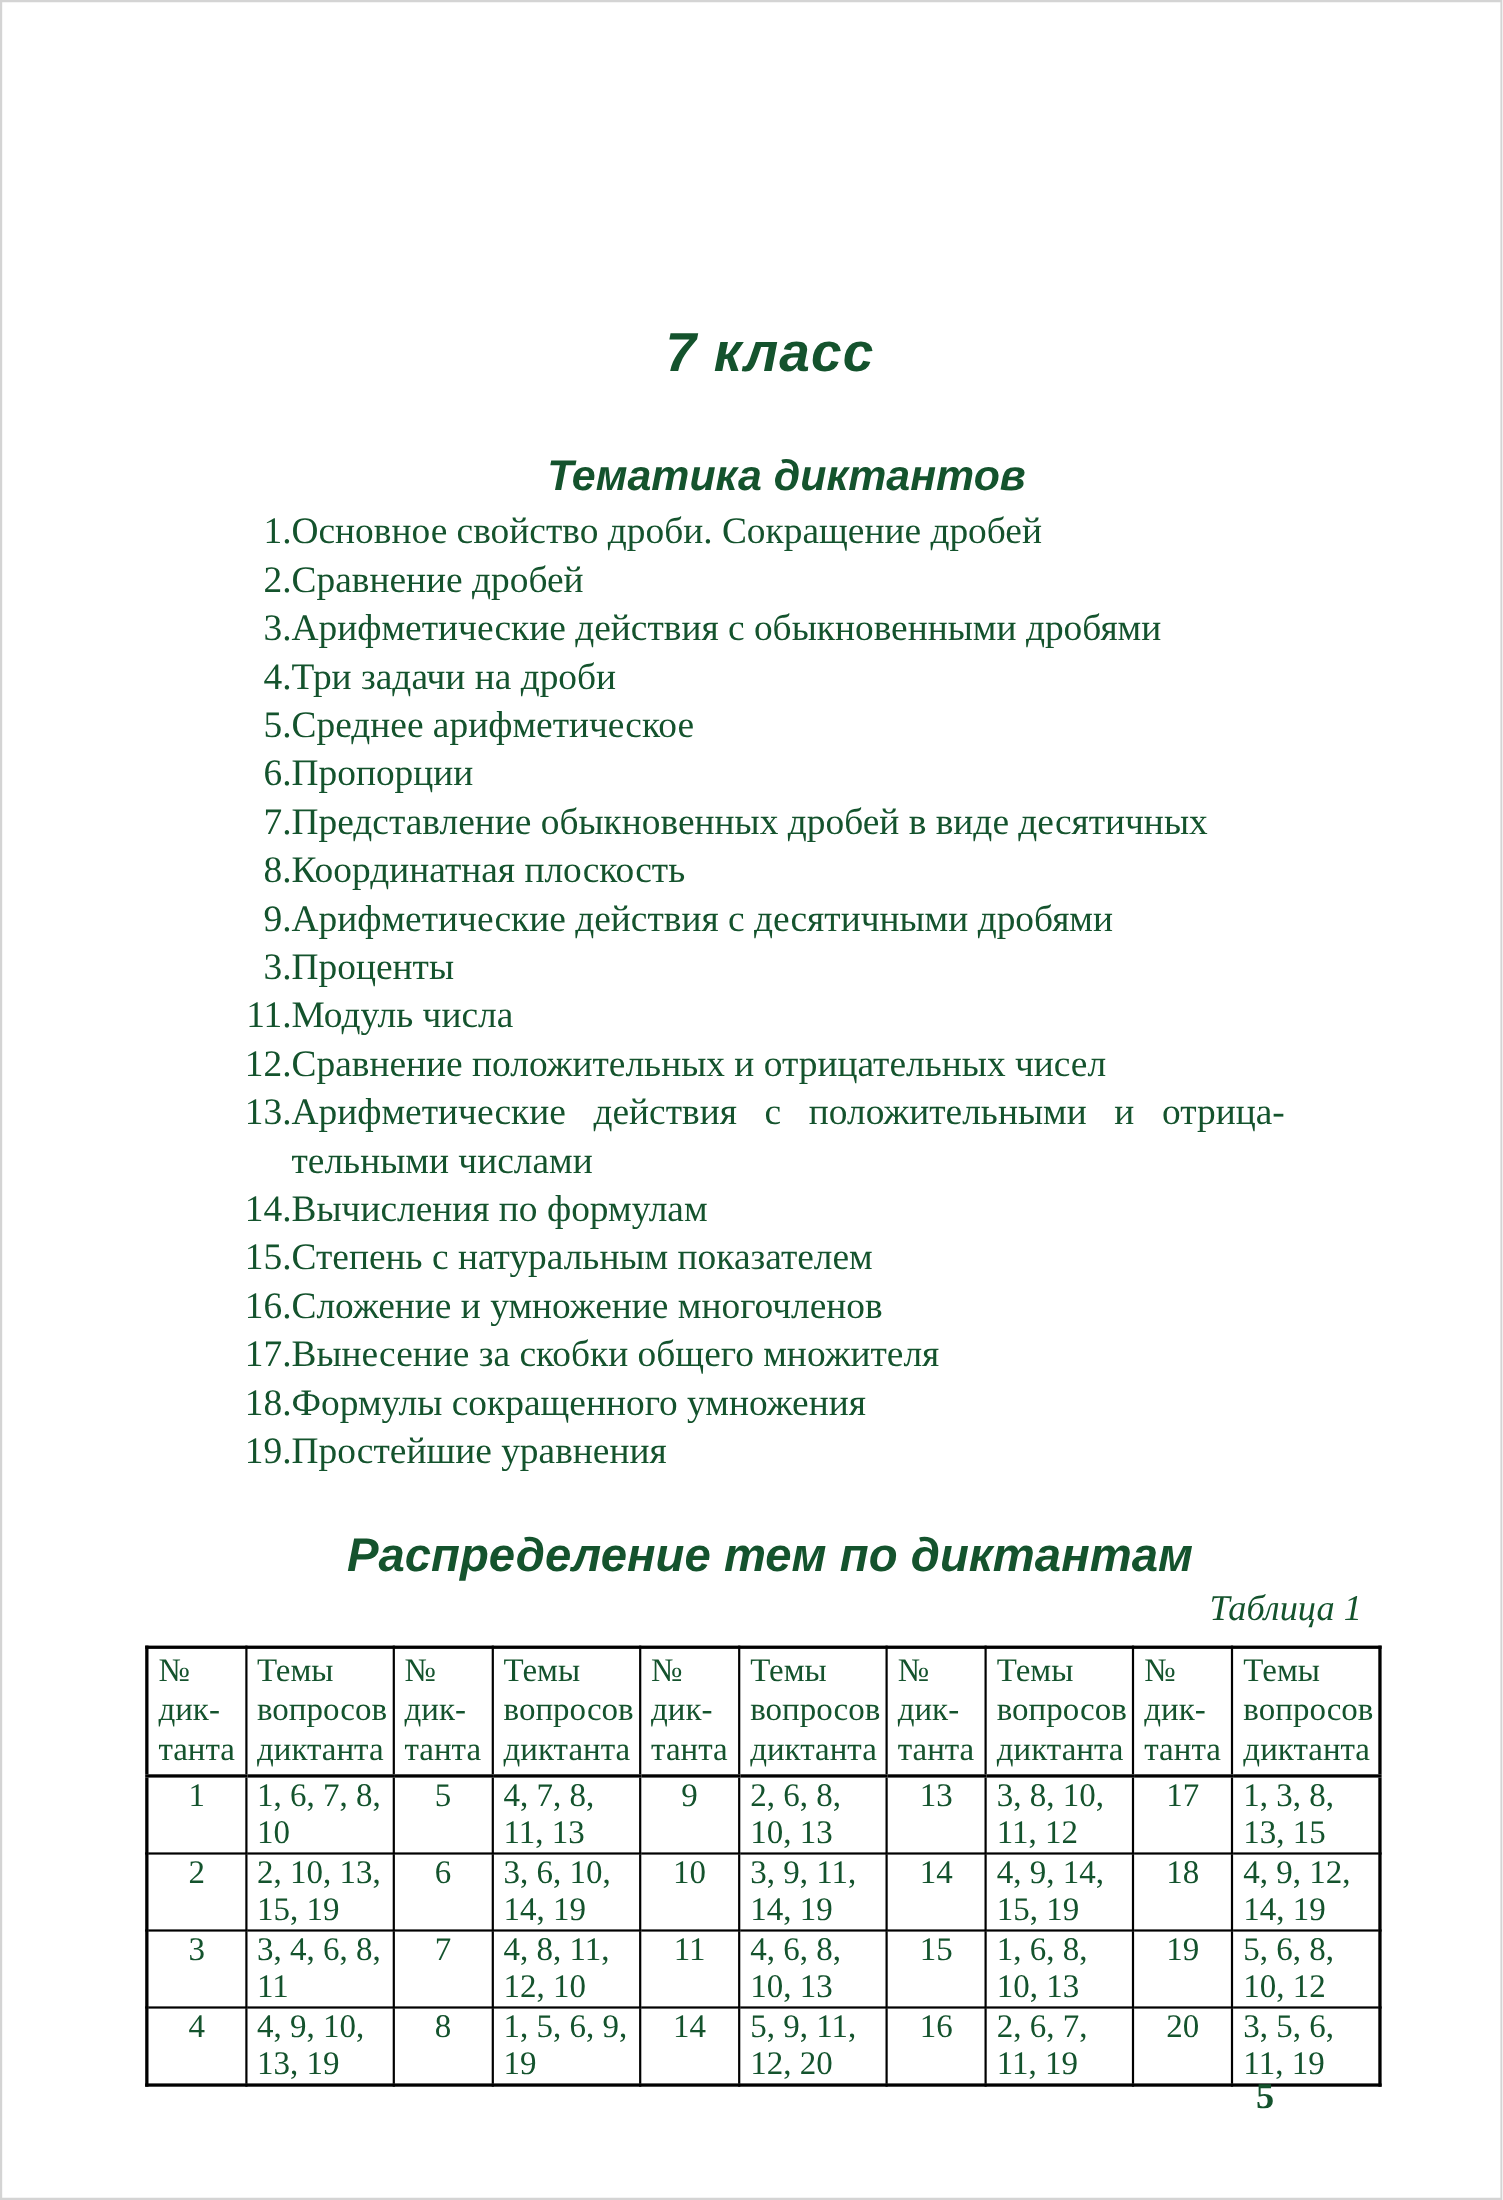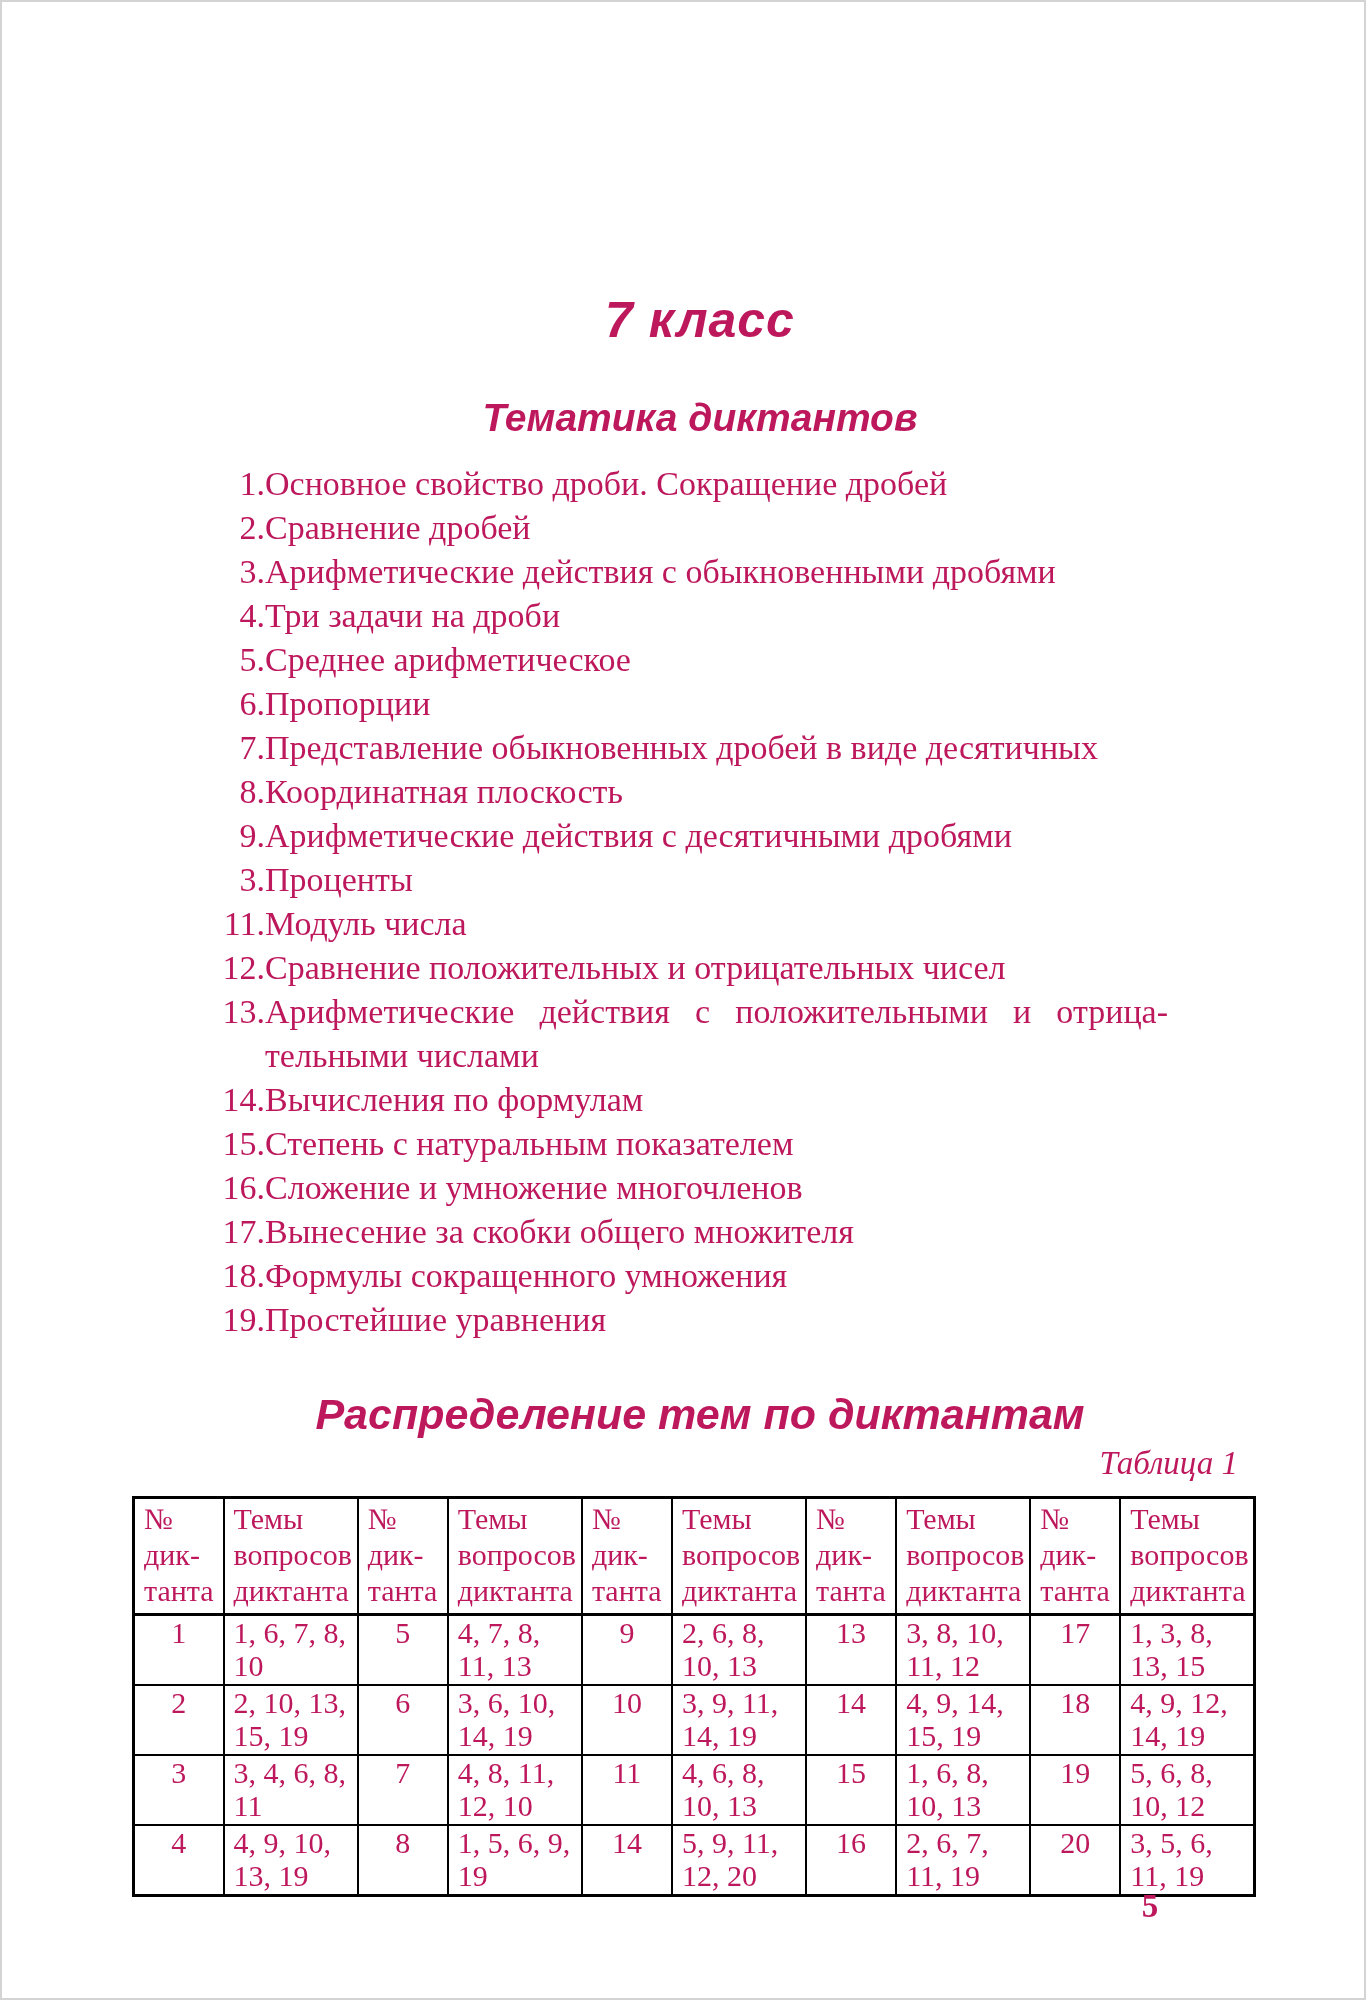--- a/index.html
+++ b/index.html
@@ -1,33 +1,33 @@
 <!DOCTYPE html>
 <html><head>
 <meta charset="utf-8">
 <style>
   html,body{margin:0;padding:0;background:#ffffff;}
   .page{
     position:relative;
     width:1366px;height:2000px;
     background:#ffffff;
-    color:#be185d;
+    color:#14532d;
     font-family:"Liberation Serif", serif;
     overflow:hidden;
     box-shadow: inset 0 0 0 2px #d4d4d4;
   }
   .title{
     position:absolute; top:294px; left:232px; width:936px; margin:0;
     text-align:center;
     font-family:"Liberation Sans", sans-serif;
     font-style:italic; font-weight:bold; font-size:50px; line-height:52px;
     letter-spacing:1px;
   }
   .subtitle{
-    position:absolute; top:396px; left:232px; width:936px; margin:0;
+    position:absolute; top:396px; left:232px; width:936px; margin:15px;
     text-align:center;
     font-family:"Liberation Sans", sans-serif;
     font-style:italic; font-weight:bold; font-size:39px; line-height:44px;
   }
   .topics{
     position:absolute; top:462px; left:205px; width:963px;
     font-size:34px; line-height:44px;
   }
   .topic{display:flex;}
   .tnum{flex:0 0 60px; text-align:right;}

